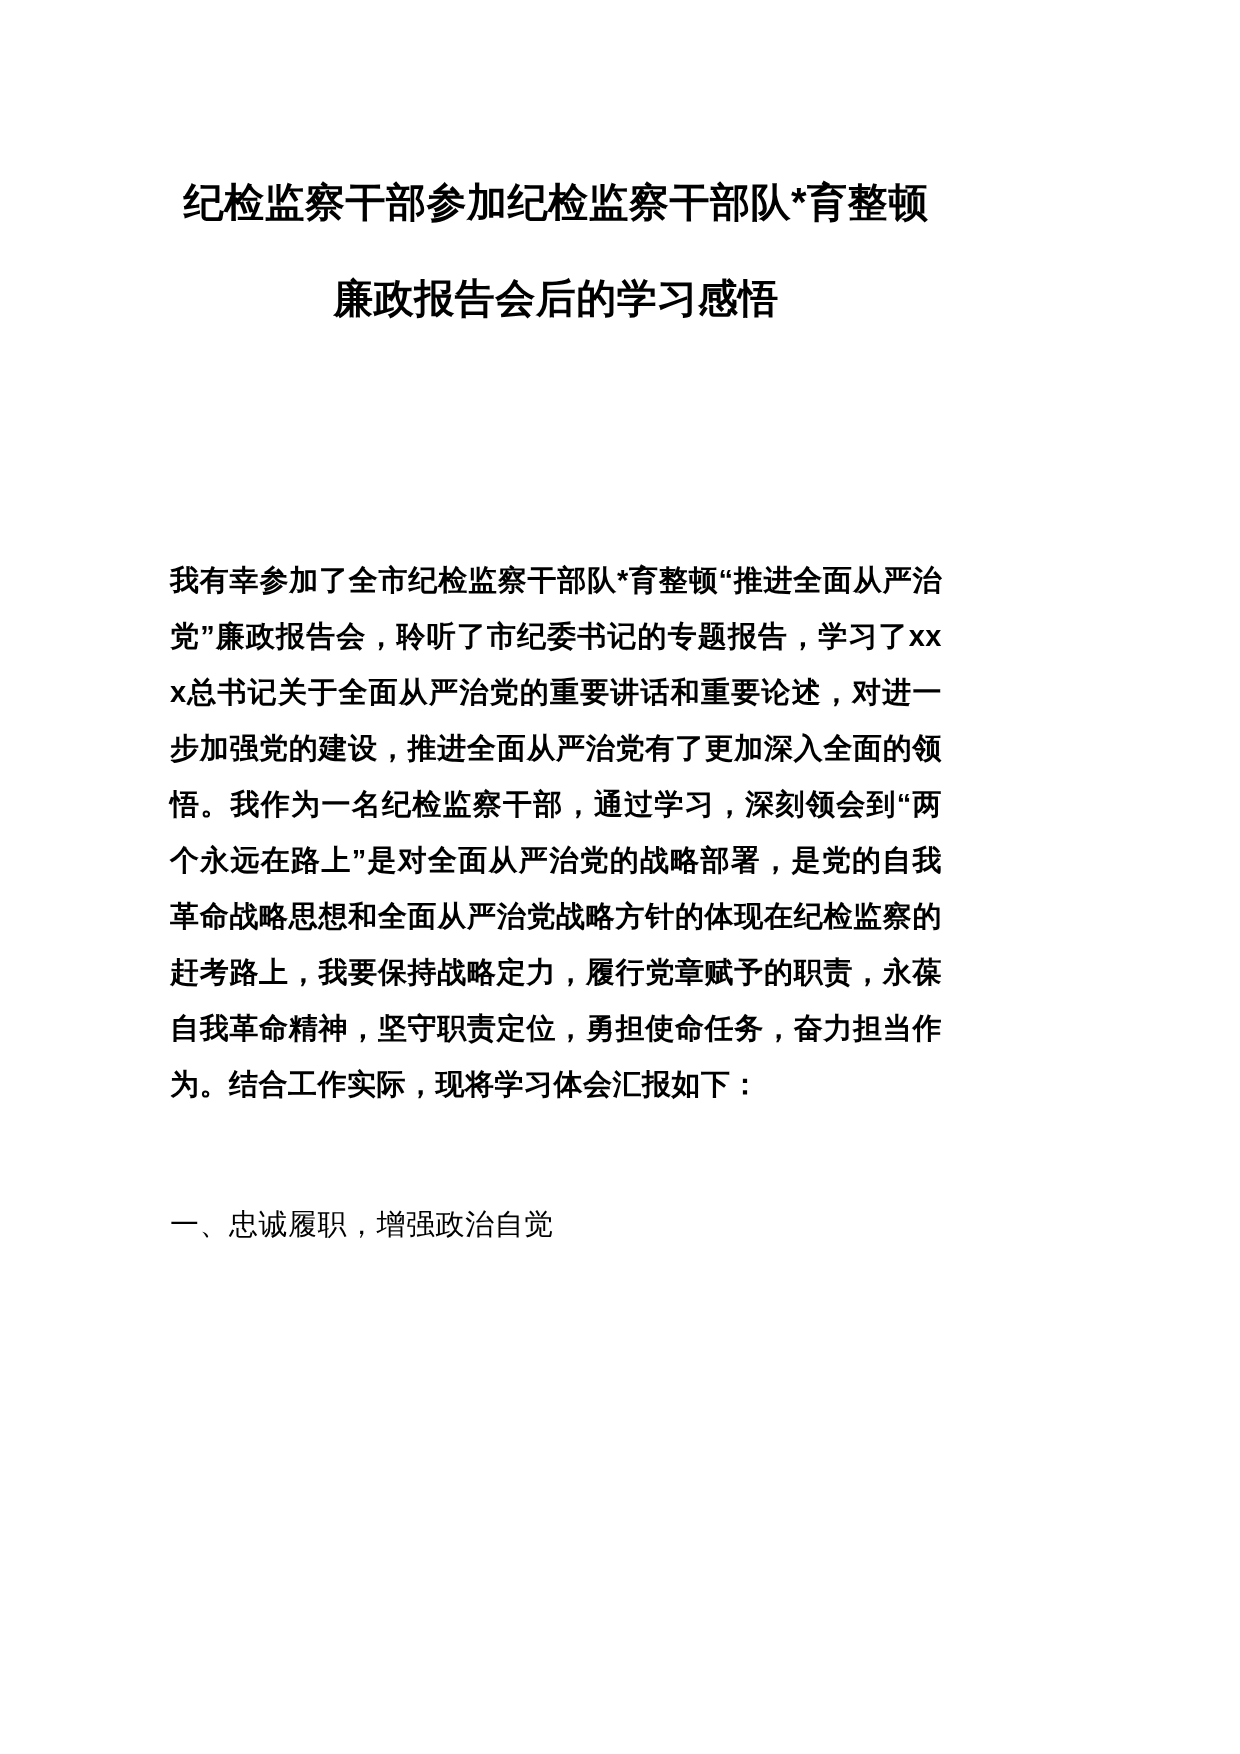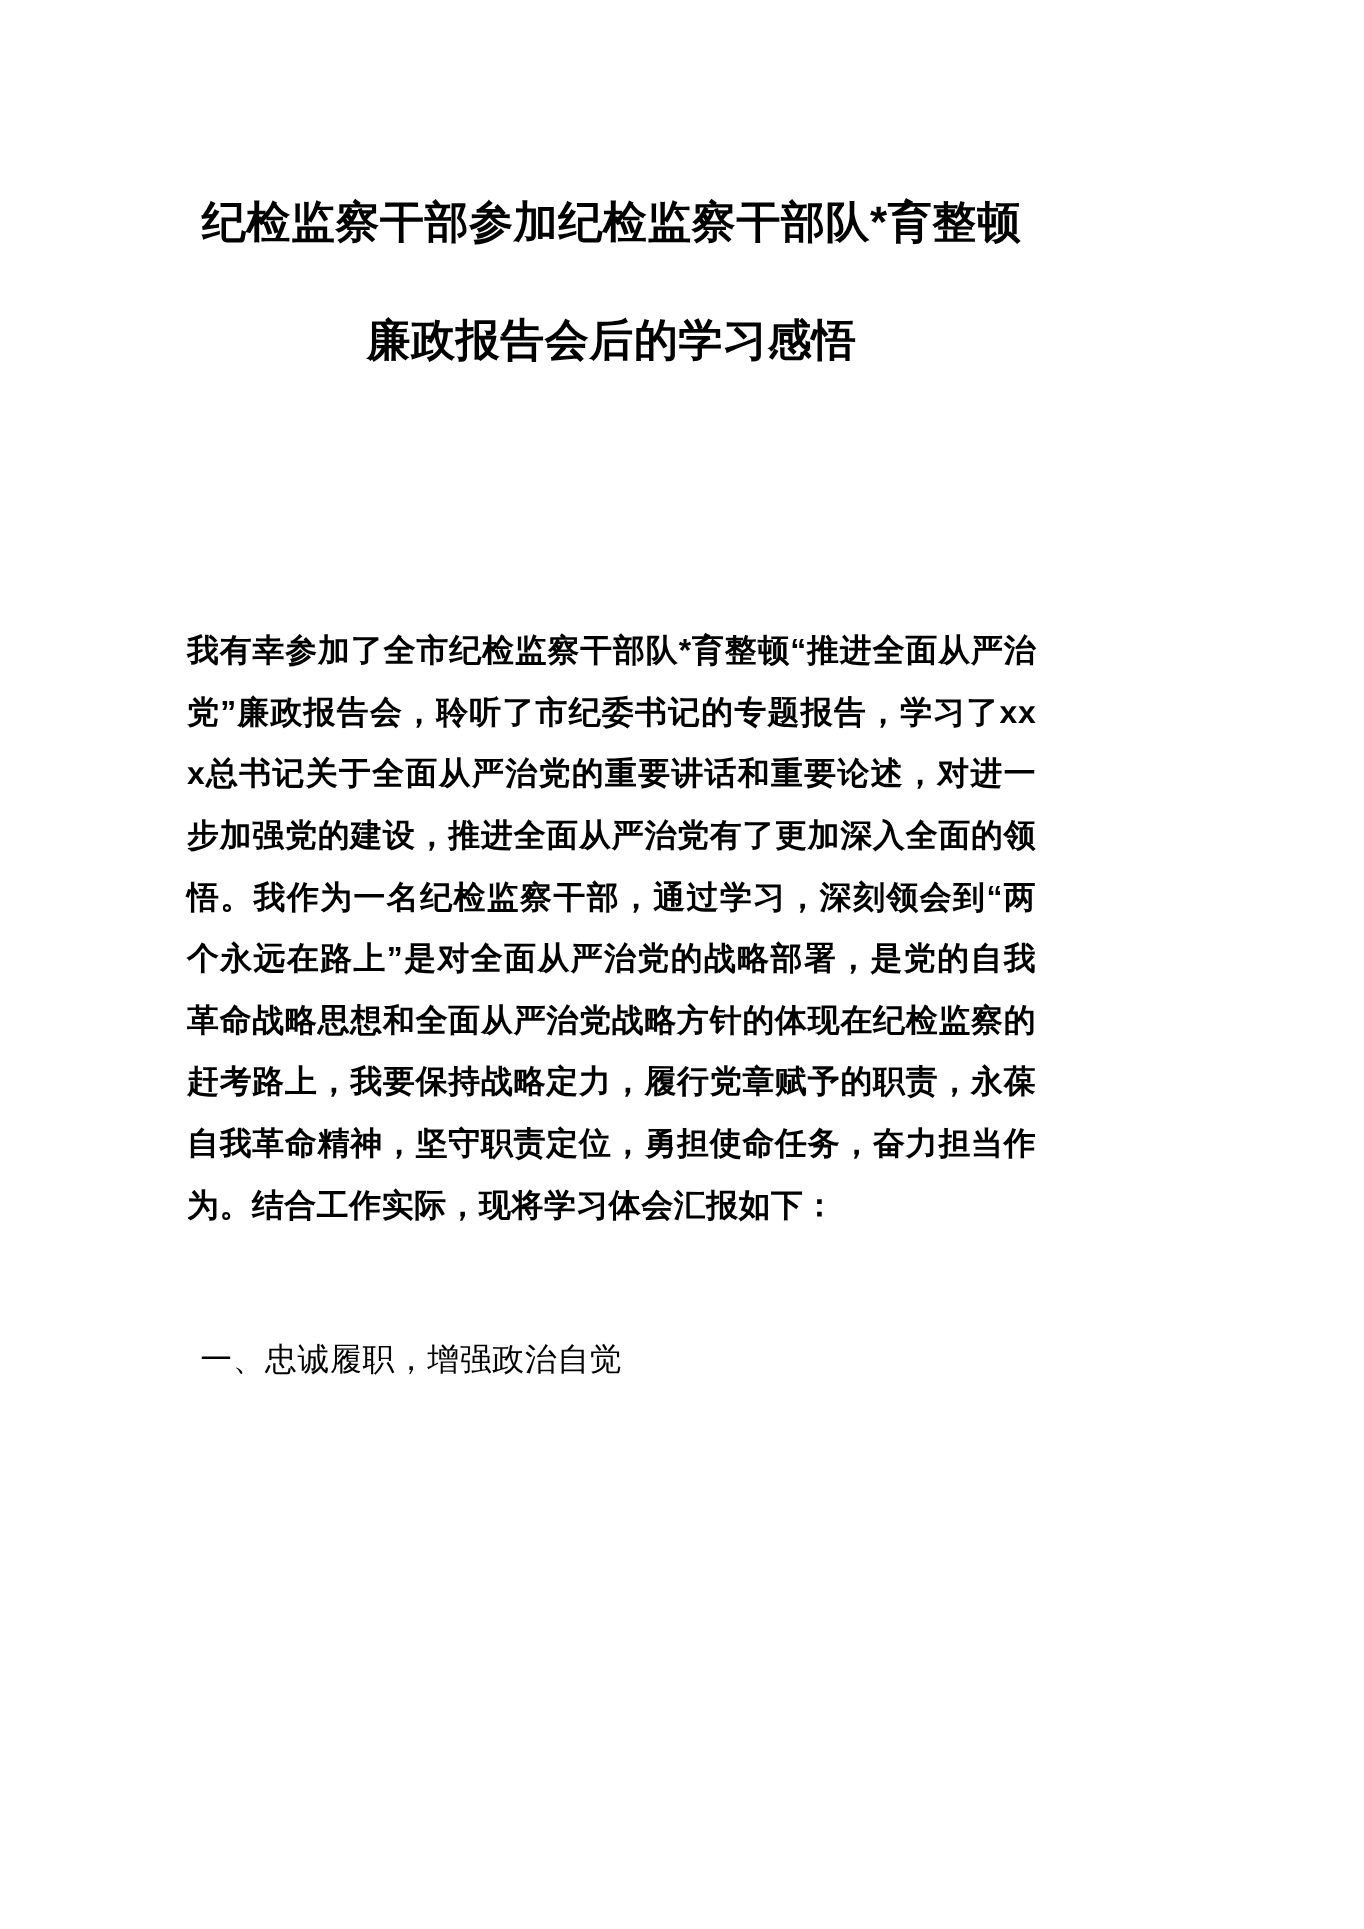--- a/index.html
+++ b/index.html
@@ -26,34 +26,34 @@
     text-align: center;
     font-size: 40px;
     font-weight: 900;
     line-height: 48px;
     letter-spacing: 0.5px;
   }
   .title-line {
     display: block;
   }
   .title-line-2 {
-    margin-top: 60px;
+    margin-top: 48px;
   }
   .body-paragraph {
     margin: 230px 0 0 0;
     font-size: 29px;
     line-height: 56px;
     font-weight: 700;
     text-align: justify;
     text-justify: inter-ideograph;
     letter-spacing: 0.5px;
     word-break: break-all;
   }
   .section-heading {
-    margin: 84px 0 0 12px;
+    margin: 84px 0 0 0;
     font-size: 29px;
     font-weight: 400;
     line-height: 56px;
     letter-spacing: 0.5px;
   }
 </style>
 </head>
 <body>
 
 <div class="page">

